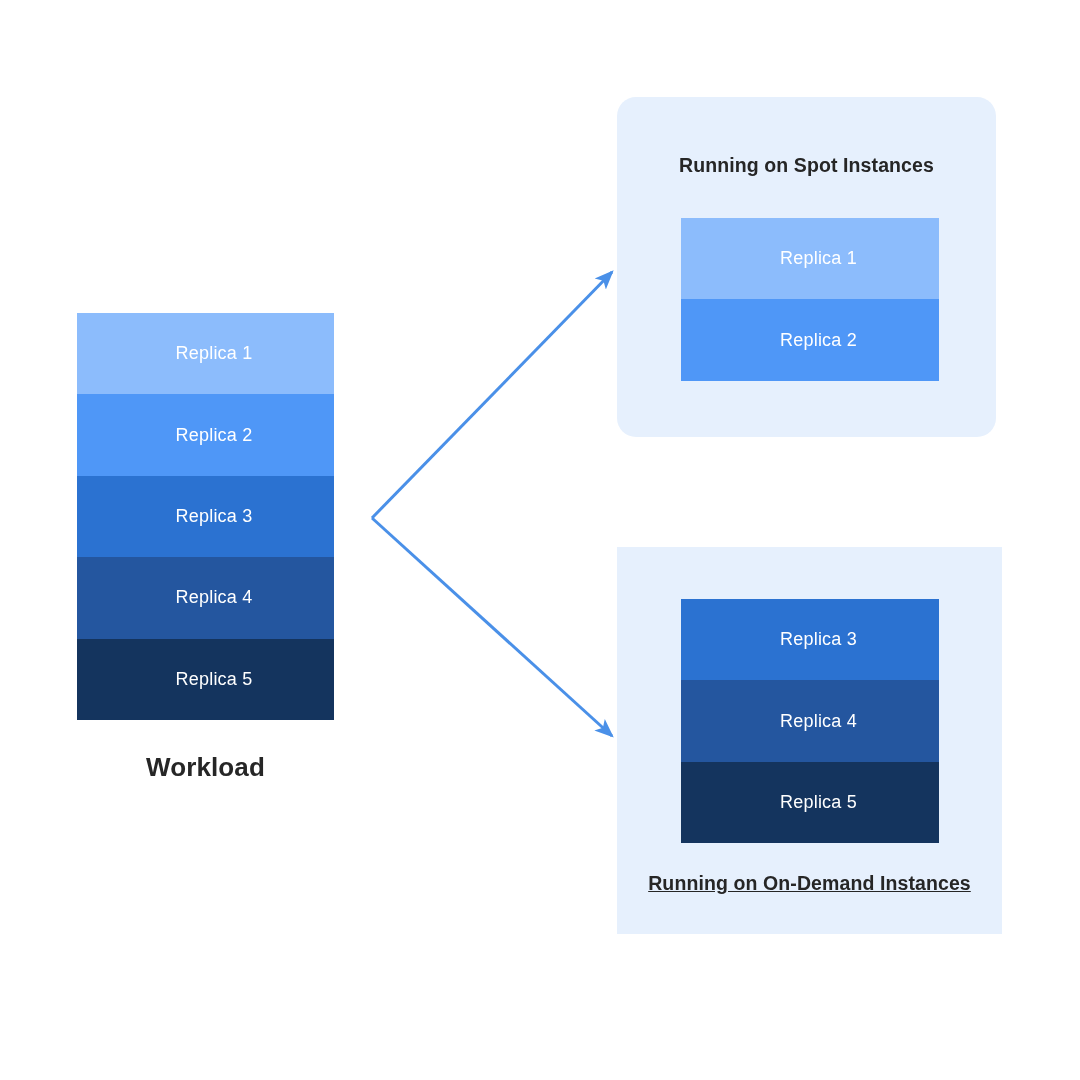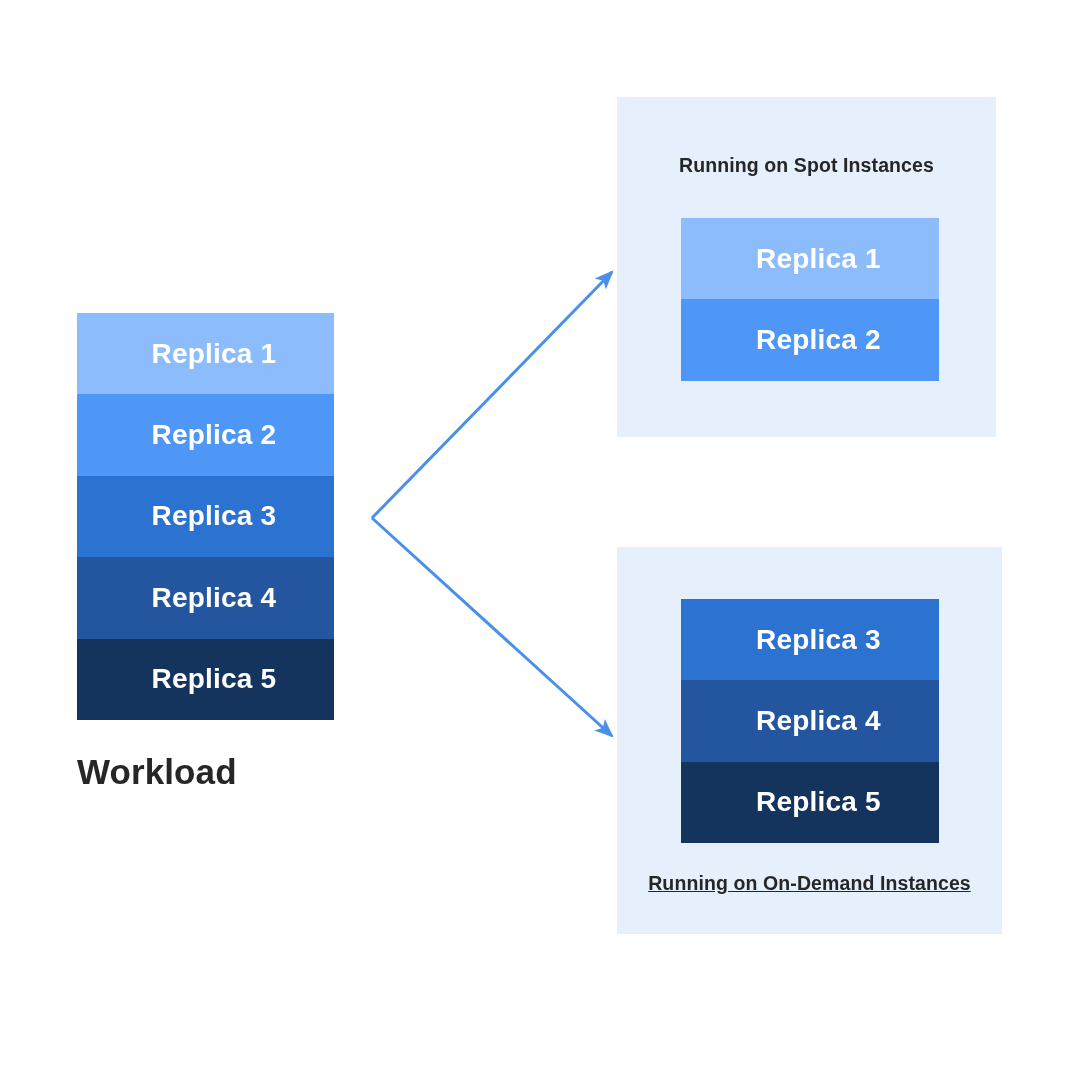--- a/index.html
+++ b/index.html
@@ -23,22 +23,22 @@
   .replica-stack {
     position: absolute;
     display: flex;
     flex-direction: column;
   }
   .replica {
     display: flex;
     align-items: center;
     justify-content: center;
     color: #ffffff;
-    font-size: 28px;
-    font-weight: 700;
+    font-size: 18px;
+    font-weight: 400;
     letter-spacing: 0.2px;
     box-sizing: border-box;
     user-select: none;
     padding-left: 17px;
   }
 
   
   #workload-stack {
     left: 77px;
     top: 313px;
@@ -46,37 +46,38 @@
     height: 407px;
   }
   #workload-stack .replica {
     height: 81.4px;
   }
   #workload-label {
     position: absolute;
     left: 77px;
     top: 752px;
     width: 257px;
-    text-align: left;
-    font-size: 35px;
+    text-align: center;
+    font-size: 26px;
     font-weight: bold;
     color: #262626;
     letter-spacing: 0.1px;
   }
 
   
   .panel {
     position: absolute;
     background: #e6f0fd;
   }
   #spot-panel {
     left: 617px;
     top: 97px;
     width: 379px;
     height: 340px;
+    border-radius: 19px;
   }
   #ondemand-panel {
     left: 617px;
     top: 547px;
     width: 385px;
     height: 387px;
   }
   .panel-title {
     position: absolute;
     width: 100%;

